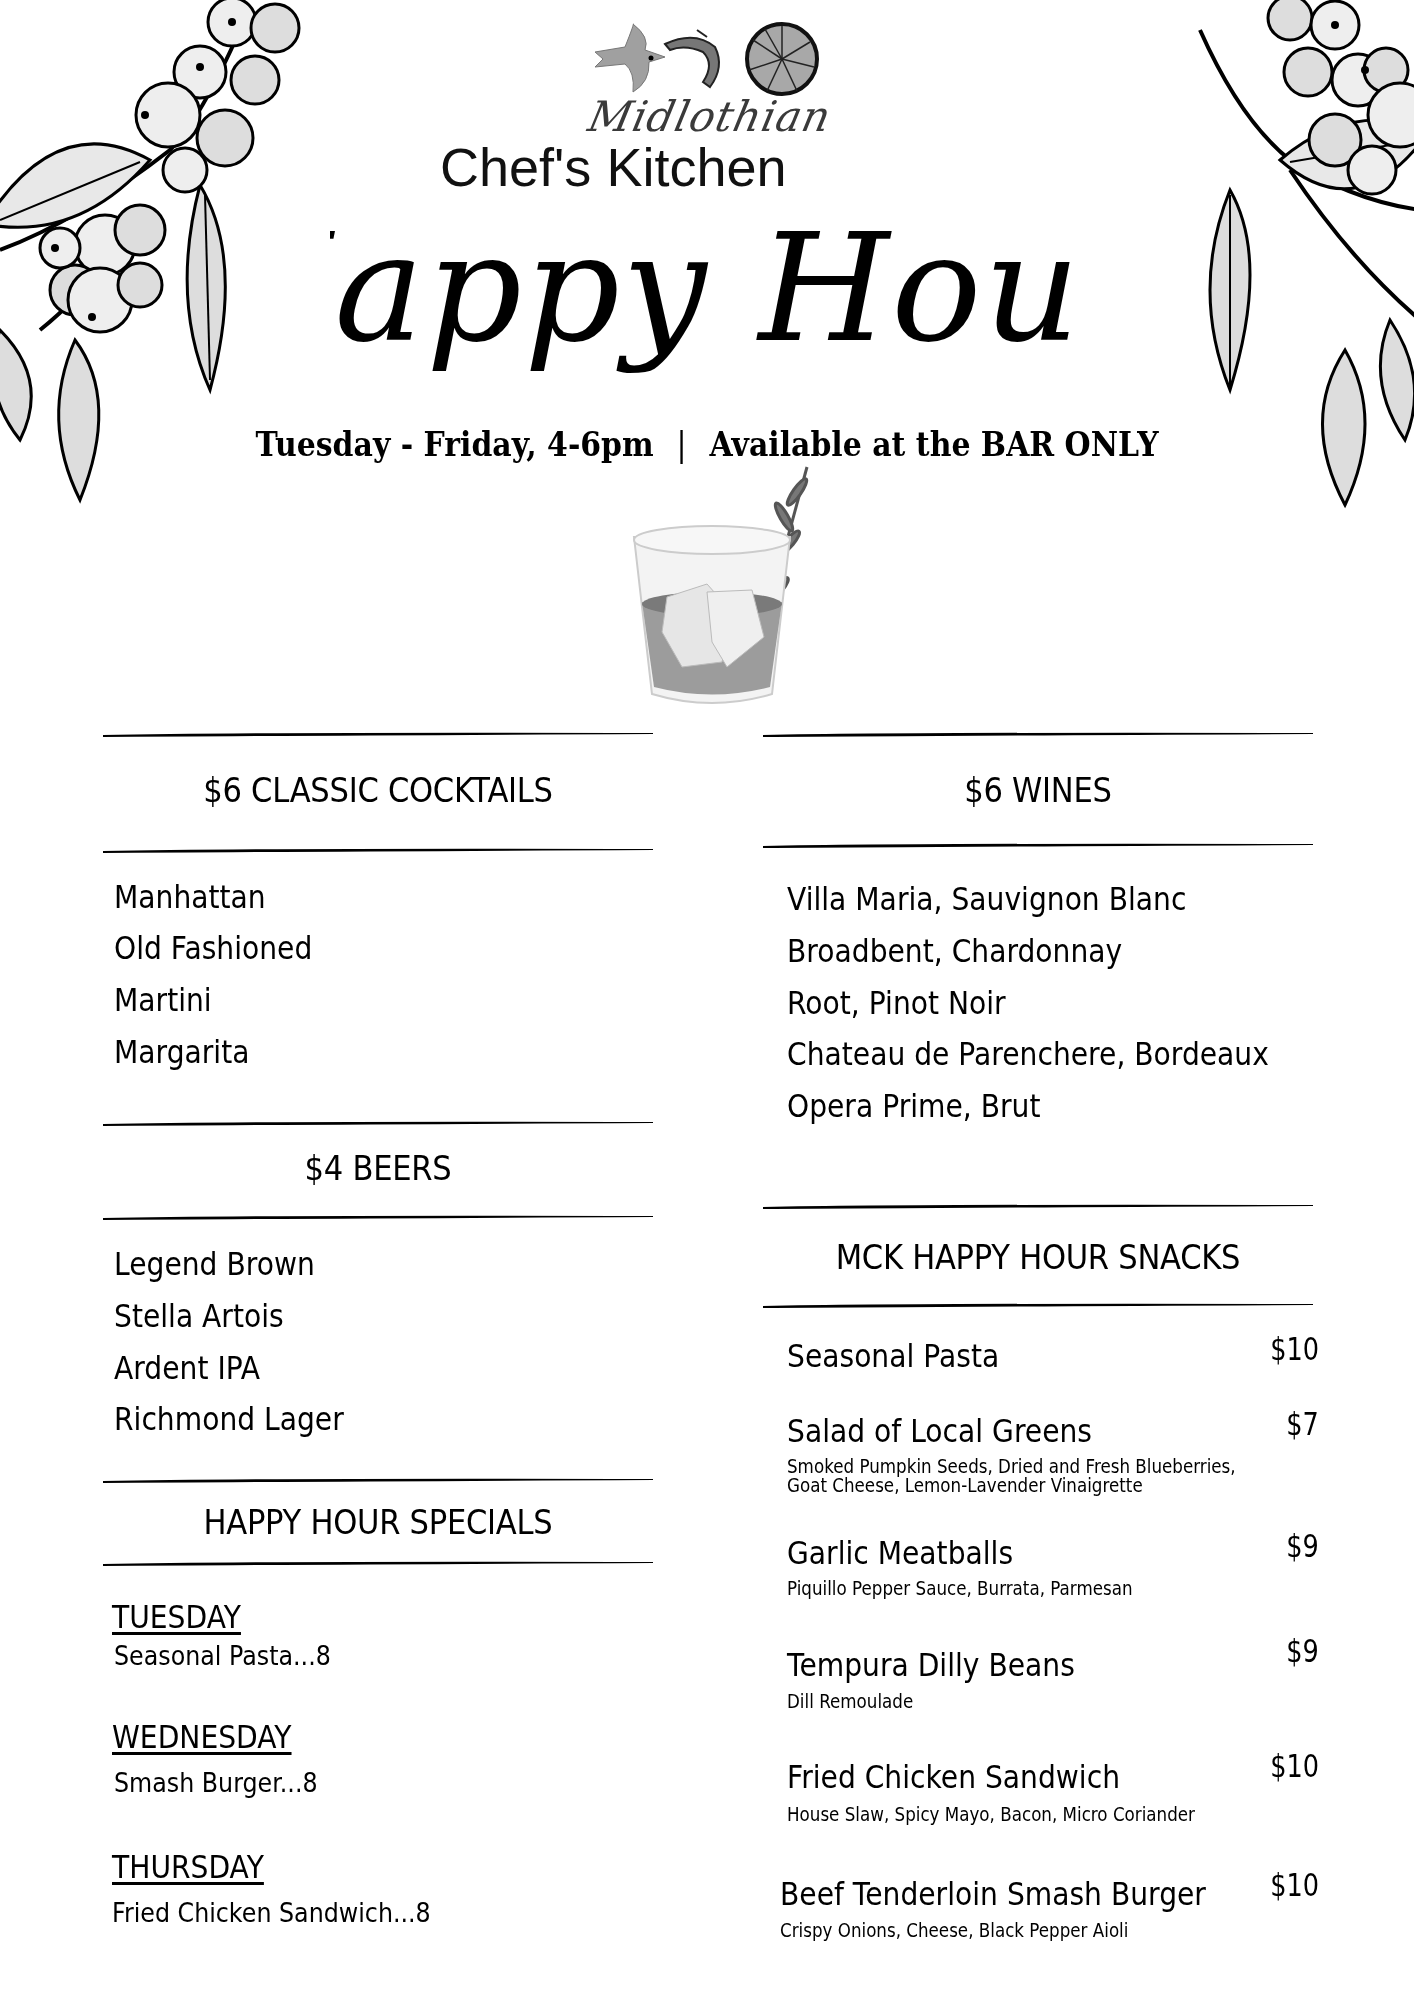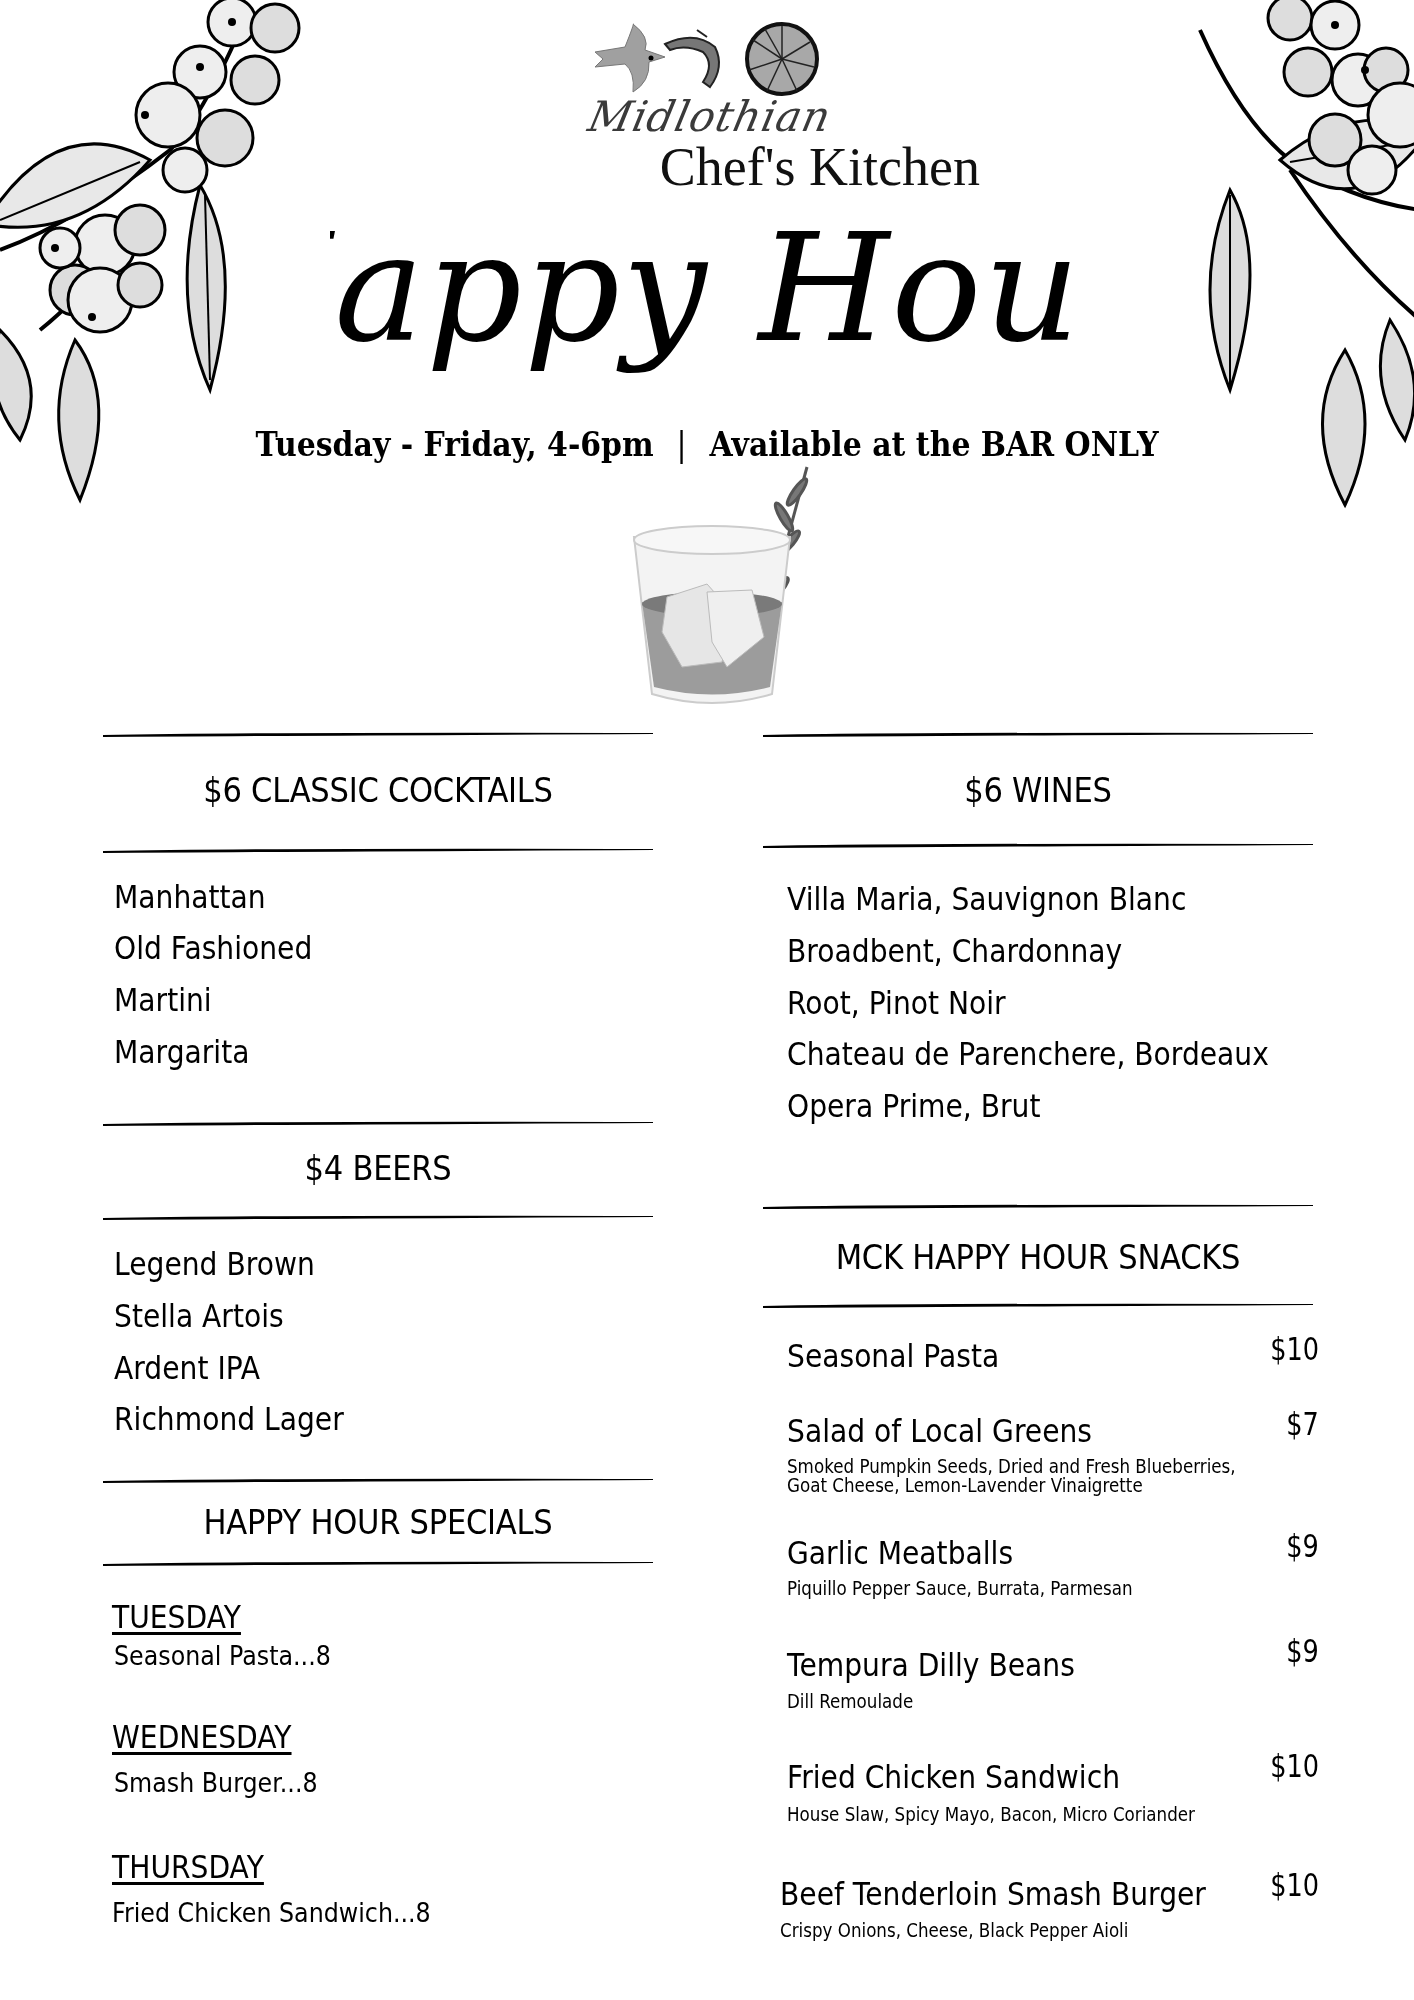--- a/index.html
+++ b/index.html
@@ -15,21 +15,21 @@
     .desc { position: absolute; font-size: 19px; font-family: "DejaVu Sans", sans-serif; white-space: nowrap; transform: scaleX(0.88); transform-origin: left center; line-height: 21px; }
     .price { position: absolute; font-size: 32px; font-family: "DejaVu Sans", sans-serif; white-space: nowrap; transform: scaleX(0.8); transform-origin: right center; text-align: right; }
     .day { position: absolute; font-size: 32px; font-family: "DejaVu Sans", sans-serif; white-space: nowrap; transform: scaleX(0.88); transform-origin: left center; text-decoration: underline; text-decoration-thickness: 3px; text-underline-offset: 4px; }
     .special { position: absolute; font-size: 27px; font-family: "DejaVu Sans", sans-serif; white-space: nowrap; transform: scaleX(0.88); transform-origin: left center; }
 
     .subtitle { position: absolute; left: 0; width: 1414px; top: 424px; text-align: center; font-family: "DejaVu Serif", serif; font-weight: bold; font-size: 34px; white-space: nowrap; transform: scaleX(0.88); transform-origin: center; }
     .subtitle .sep { display: inline-block; margin: 0 26px; font-weight: normal; }
 
     .happy-title { position: absolute; left: 330px; top: 190px; width: 760px; height: 240px; }
     .brand-script { position: absolute; left: 580px; top: 92px; width: 260px; text-align: center; font-family: "DejaVu Serif", serif; font-style: italic; font-size: 42px; color: #3a3a3a; transform: skewX(-12deg); letter-spacing: 1px; }
-    .brand-name { position: absolute; left: 440px; top: 136px; width: 540px; text-align: right; font-family: Liberation Serif, serif; font-size: 54px; color: #111; }
+    .brand-name { position: absolute; left: 440px; top: 136px; width: 540px; text-align: left; font-family: Liberation Sans, sans-serif; font-size: 54px; color: #111; }
   </style>
 </head>
 <body>
 
 <div class="abs" style="left:0;top:0;width:330px;height:510px;">
   <svg width="330" height="510" viewBox="0 0 330 510">
     <g fill="#fff" stroke="#000" stroke-width="3">
 
       <path d="M0 250 Q80 220 170 150 Q200 120 240 30" fill="none" stroke-width="4"></path>
       <path d="M40 330 Q90 290 140 220" fill="none" stroke-width="4"></path>

